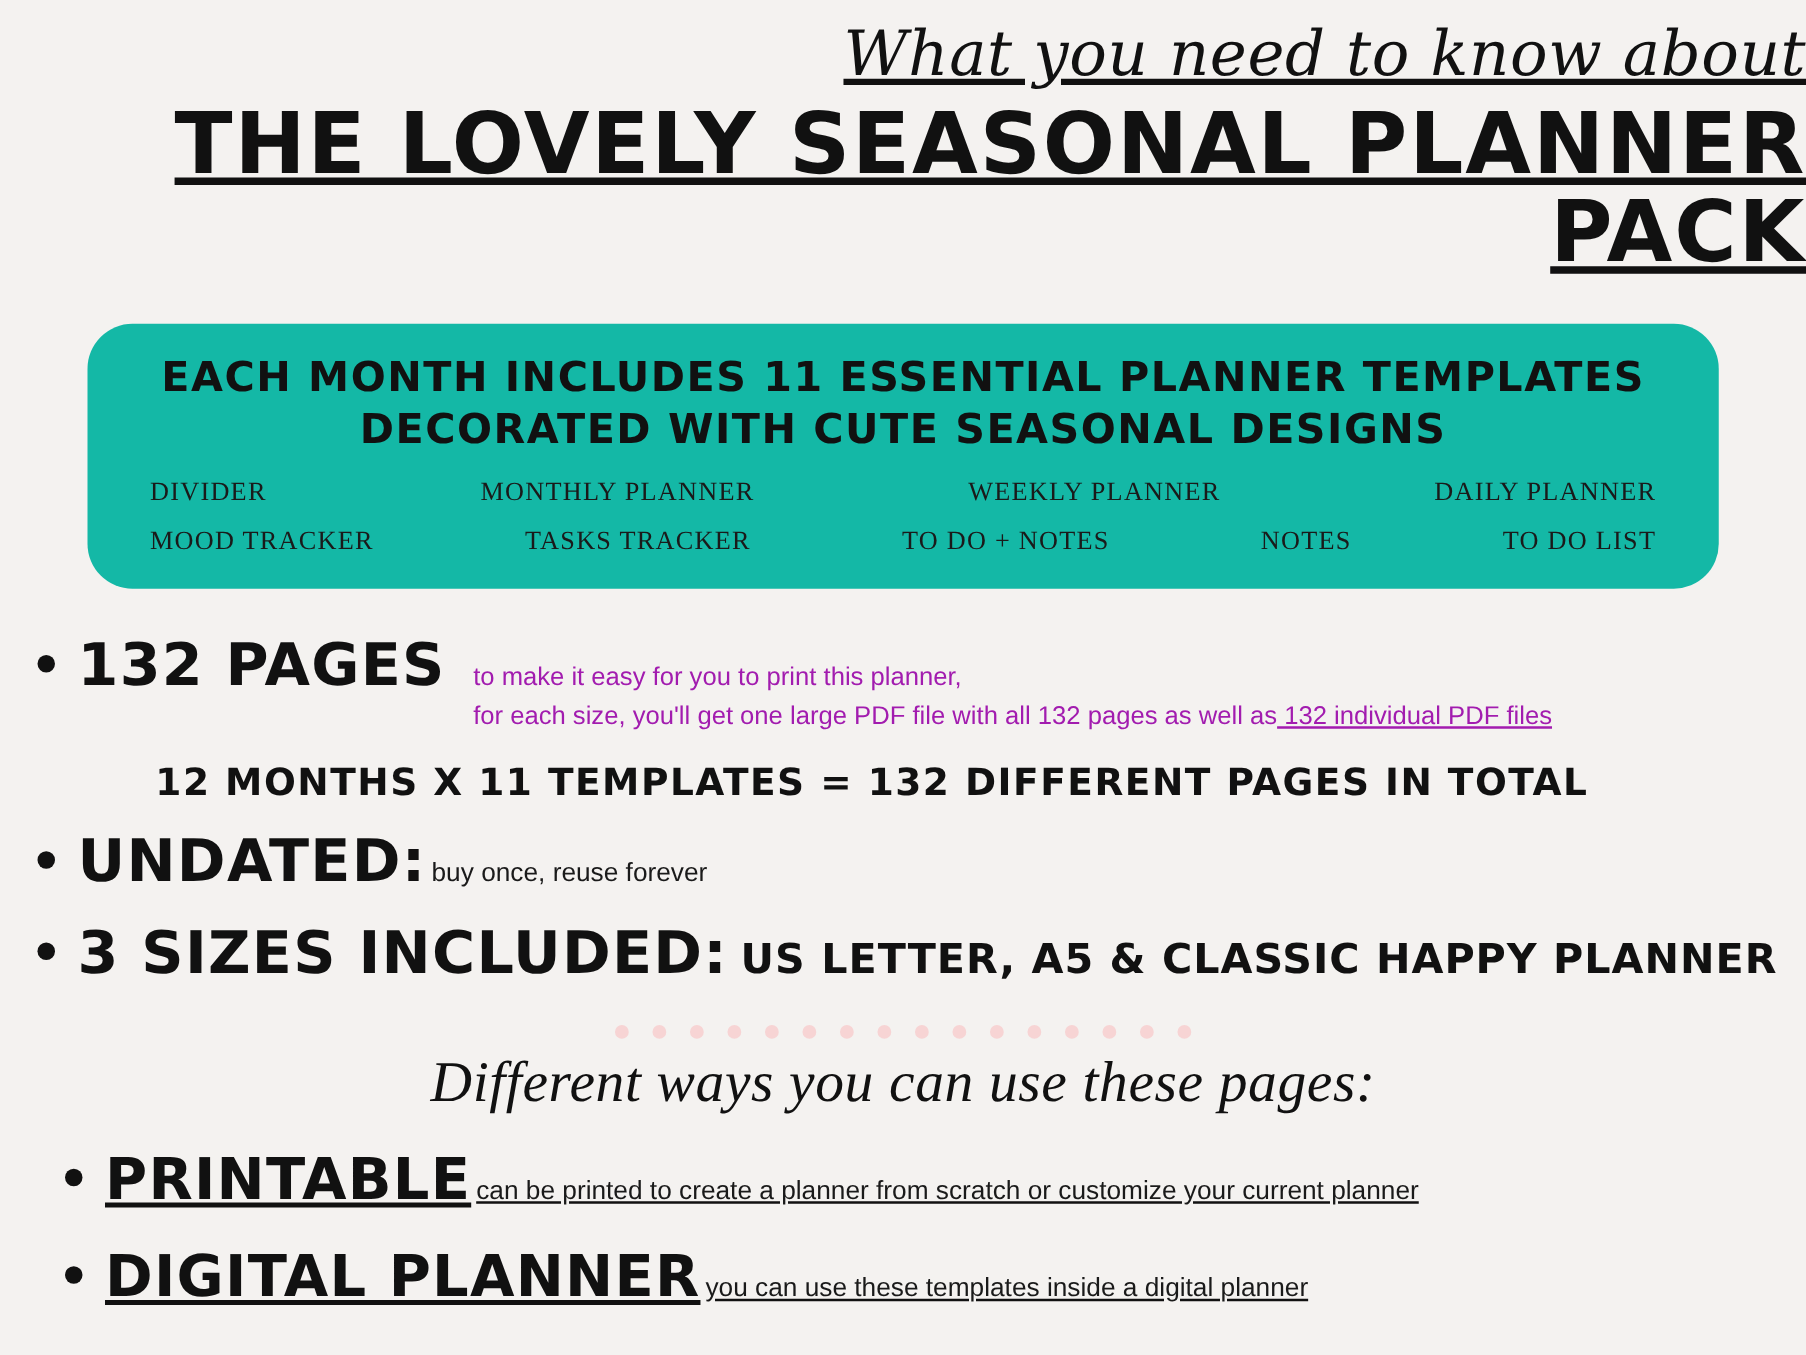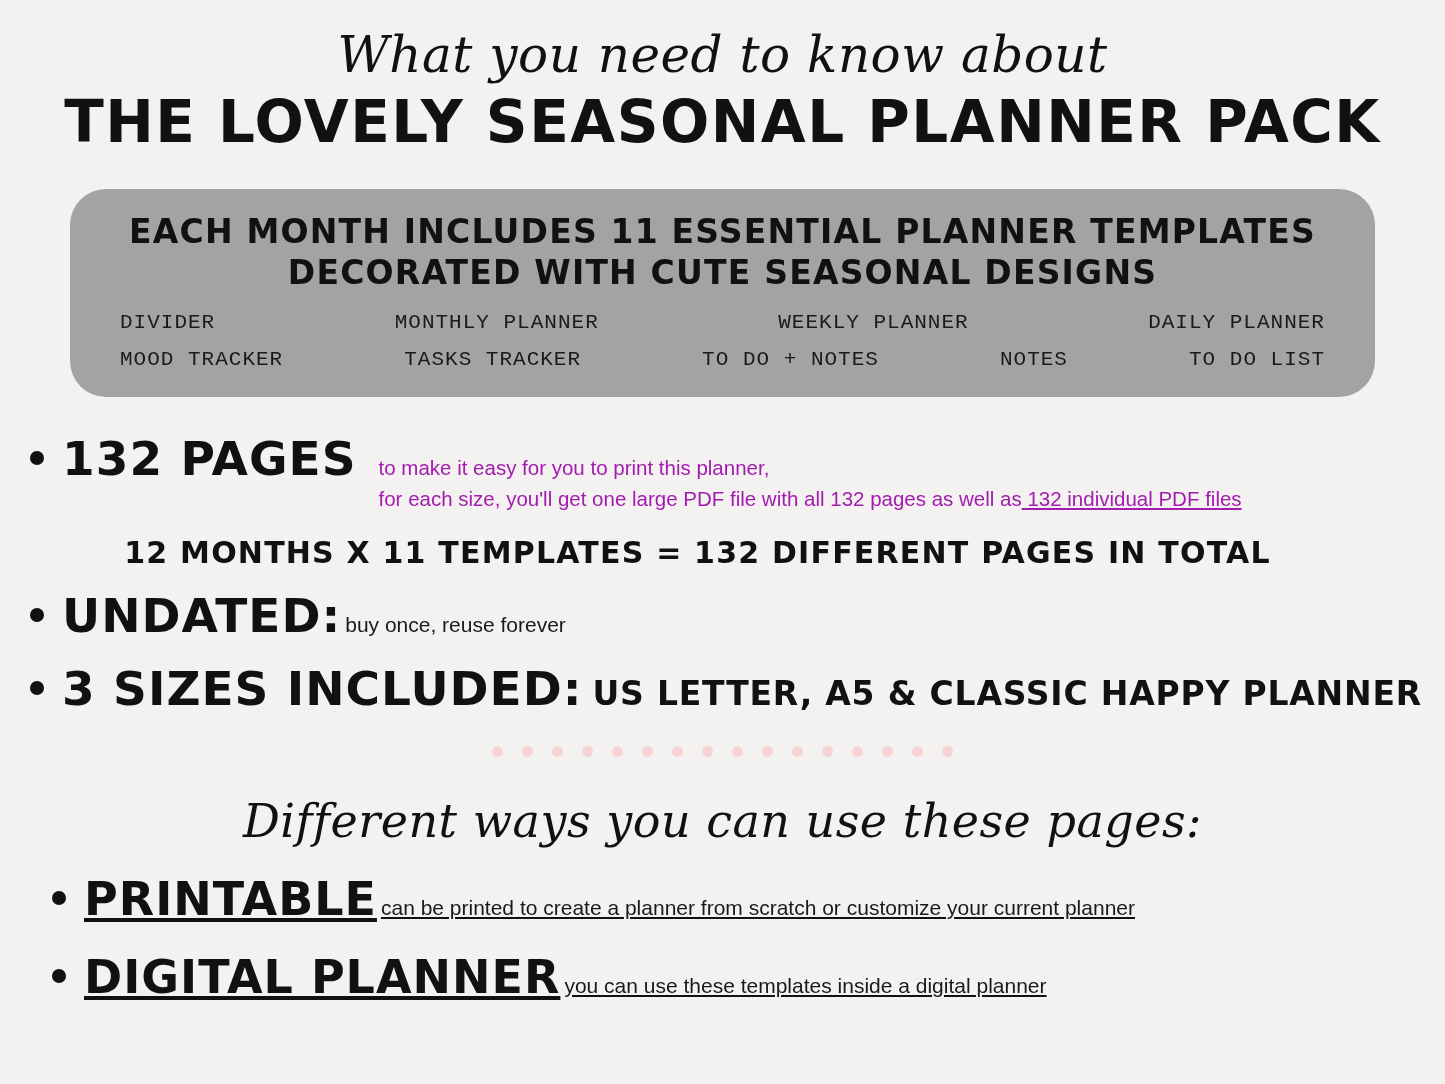--- a/index.html
+++ b/index.html
@@ -18,48 +18,49 @@
 
   .page {
     width: 1445px;
     height: 1084px;
     position: relative;
     box-sizing: border-box;
   }
 
   
   .header {
-    padding-top: 16px;
-    text-align: center;
+    padding-top: 4px;
+    text-align: right;
+    text-decoration: underline;
   }
   .script {
     font-family: "DejaVu Serif", serif;
     font-style: italic;
     font-weight: 400;
     letter-spacing: 0.5px;
   }
   .headline-script {
     font-size: 50px;
     line-height: 1.0;
     margin: 14px 0 0 0;
   }
   .headline-main {
     font-family: "DejaVu Sans", sans-serif;
     font-weight: 700;
-    font-size: 58px;
+    font-size: 68px;
     letter-spacing: 1.5px;
     line-height: 1.05;
     margin-top: 12px;
     text-transform: uppercase;
   }
 
   
   .panel {
     margin: 36px 70px 0 70px;
-    background: #a3a3a3;
+    background: #14b8a6;
     border-radius: 36px;
     padding: 22px 24px 26px 24px;
     box-sizing: border-box;
   }
   .panel-line {
     text-align: center;
     font-family: "DejaVu Sans", sans-serif;
     font-weight: 700;
     font-size: 33px;
     letter-spacing: 1.2px;
@@ -69,21 +70,21 @@
   .panel-row {
     display: flex;
     justify-content: space-between;
     align-items: center;
     padding: 0 26px;
     box-sizing: border-box;
   }
   .panel-row.row1 { margin-top: 18px; }
   .panel-row.row2 { margin-top: 14px; }
   .panel-item {
-    font-family: Liberation Mono, monospace;
+    font-family: Liberation Serif, serif;
     font-weight: 400;
     font-size: 21px;
     letter-spacing: 1px;
     text-transform: uppercase;
     color: #1a1a1a;
     white-space: nowrap;
   }
 
   
   .bullets {
@@ -166,21 +167,22 @@
     height: 11px;
     border-radius: 50%;
     background: #f7d4d4;
     display: block;
   }
 
   
   .subheading {
     text-align: center;
     font-size: 46px;
-    margin-top: 37px;
+    margin-top: 8px;
+    font-family: Liberation Serif, serif;
   }
 
   
   .bottom {
     padding: 0 40px 0 52px;
     margin-top: 22px;
     text-decoration: underline;
   }
   .bottom .bullet-row { margin-top: 24px; }
   .bottom .big { font-size: 46px; }

